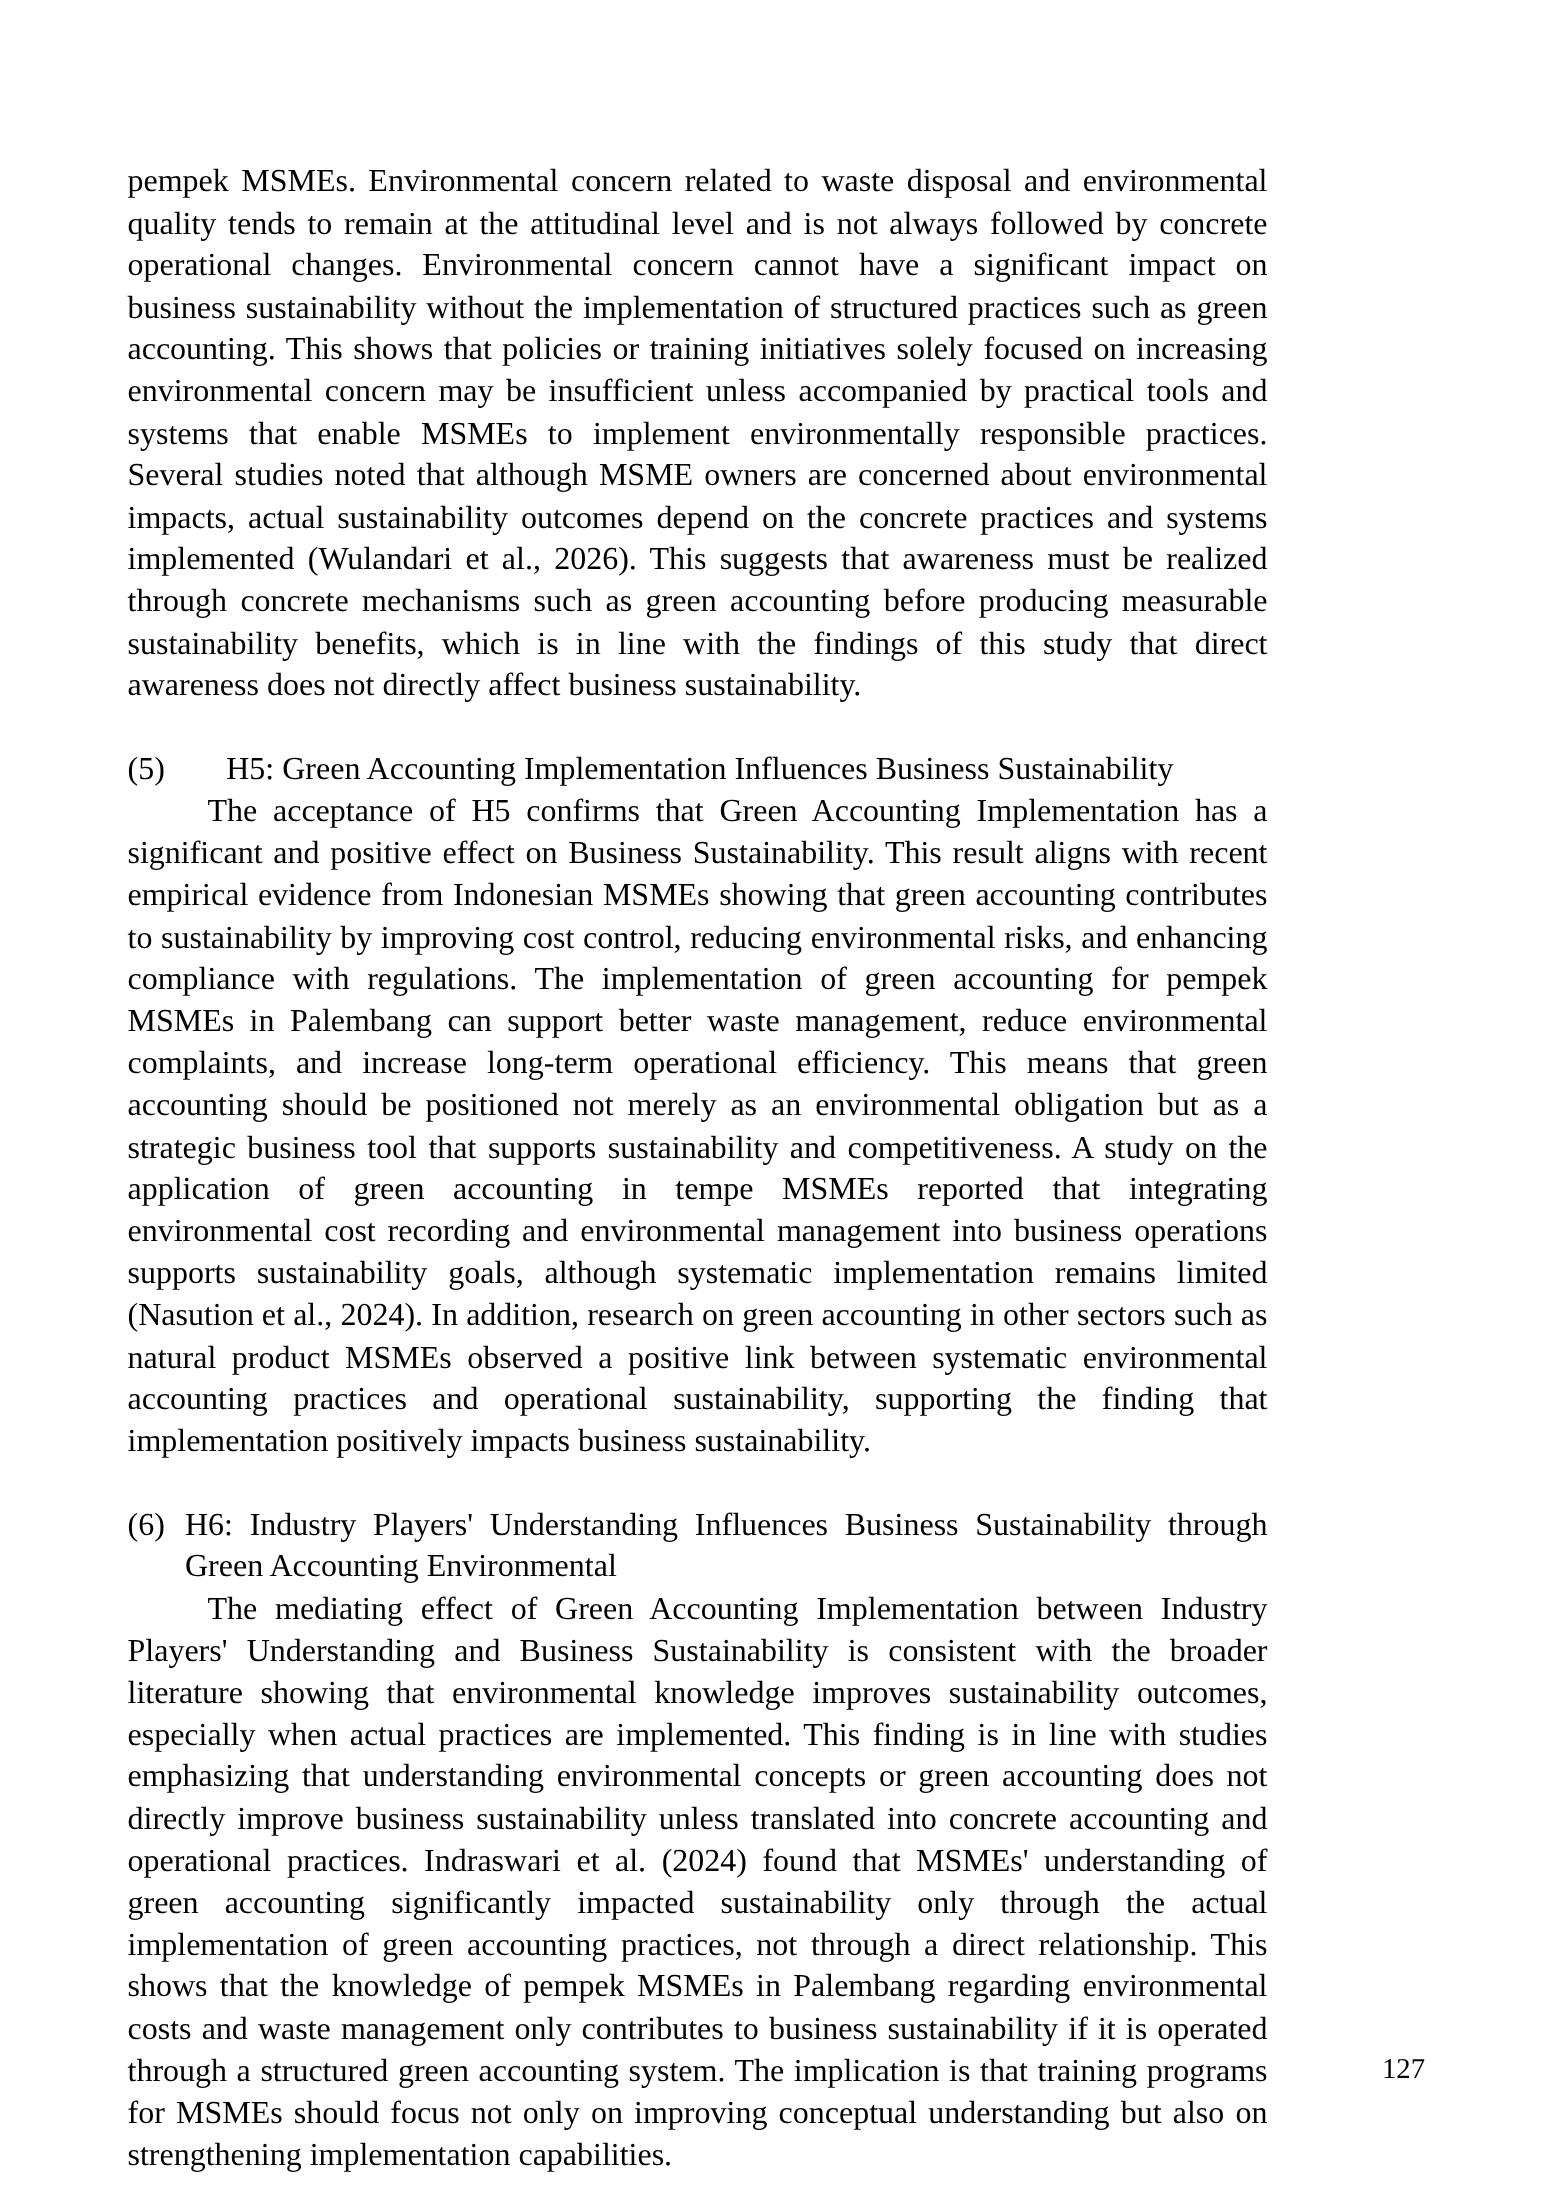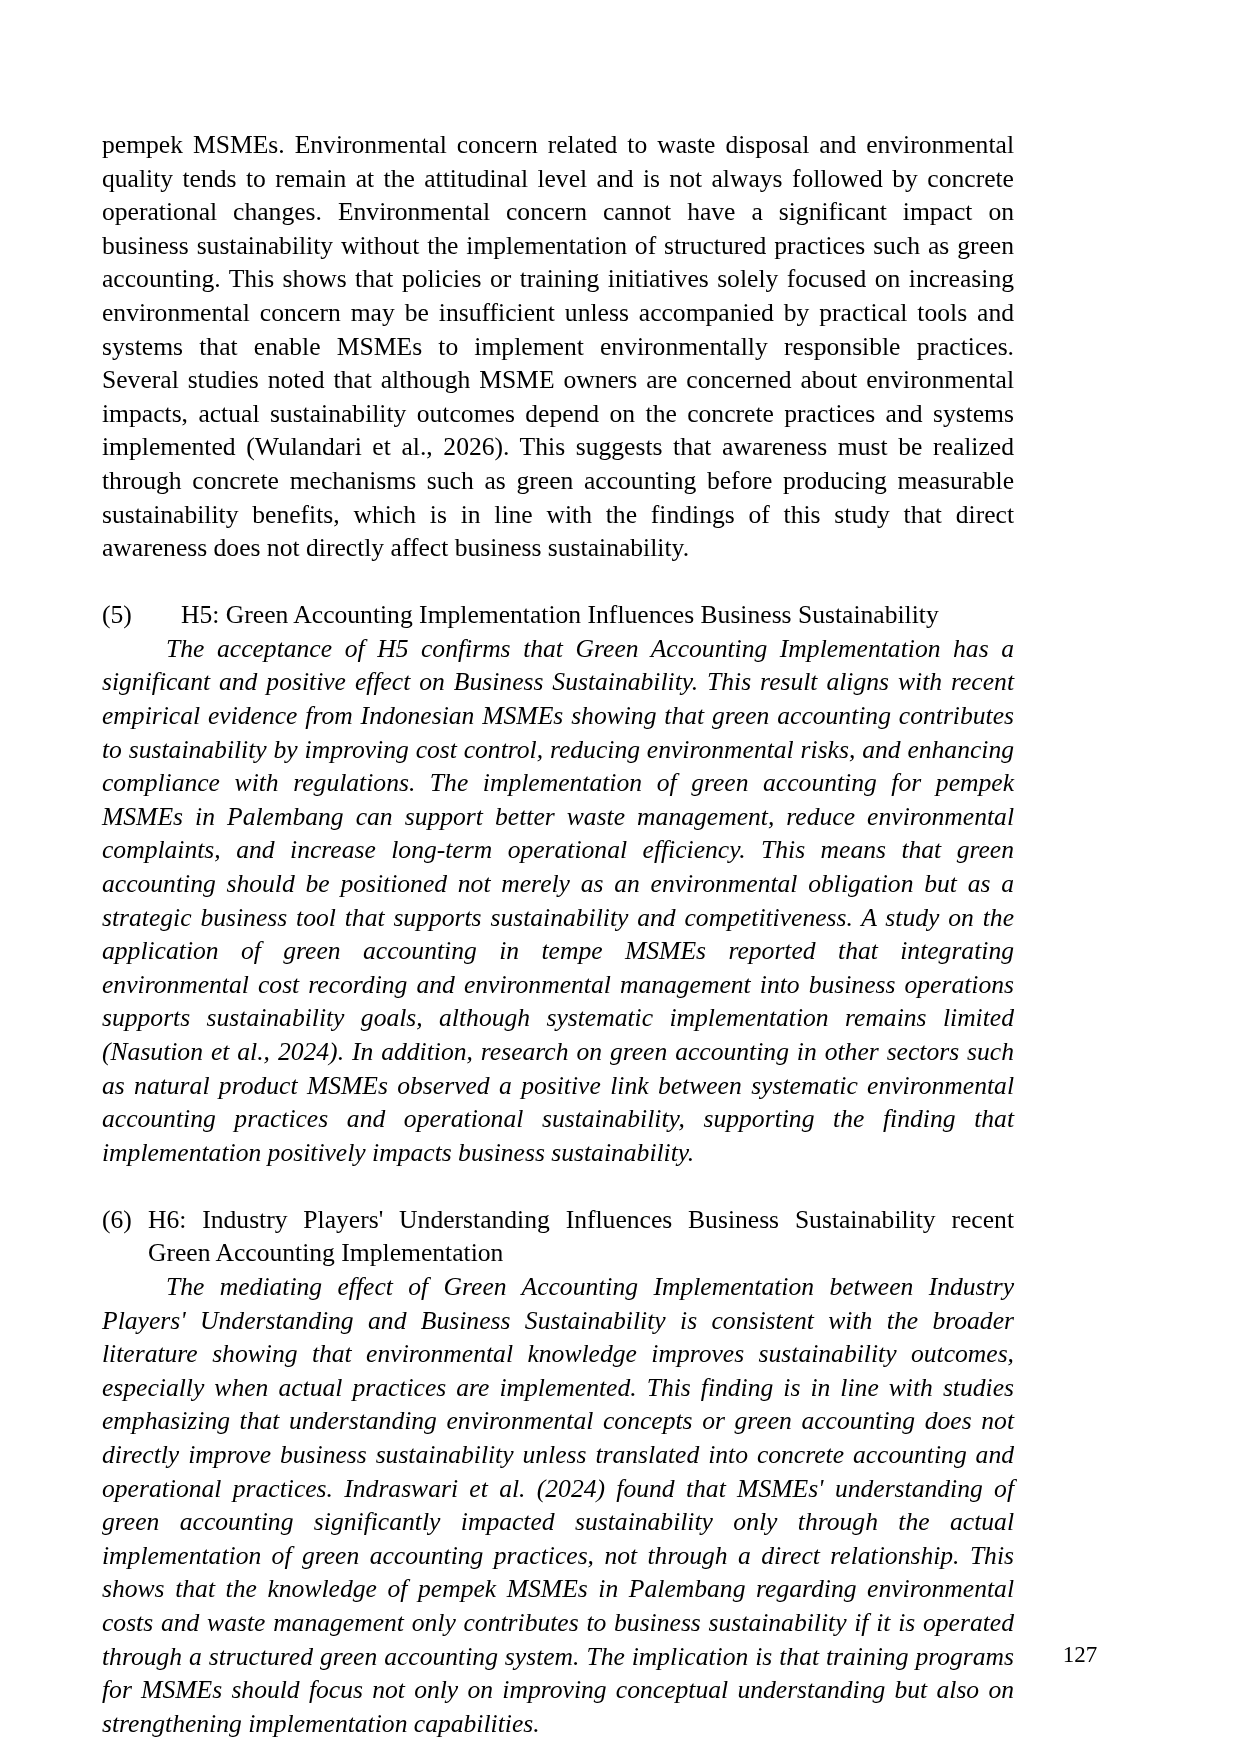--- a/index.html
+++ b/index.html
@@ -28,21 +28,20 @@
   p.body-par {
     margin: 0;
     font-size: 25.6px;
     line-height: 33.6px;
     text-align: justify;
     text-justify: inter-word;
     hyphens: none;
   }
   p.body-par.indent-first {
     text-indent: 64px;
-    font-style: italic;
   }
   .gap-par {
     height: 33.5px;
   }
   .numbered-heading {
     display: flex;
     align-items: flex-start;
     font-size: 25.6px;
     line-height: 33.6px;
   }
@@ -57,21 +56,21 @@
   }
   .numbered-heading .htext.single-line {
     text-align: left;
     margin-left: 33px;
   }
   .page-number {
     position: absolute;
     right: 102px;
     top: 1640px;
     width: 120px;
-    text-align: center;
+    text-align: right;
     font-size: 23px;
     line-height: 30px;
   }
 </style>
 </head>
 <body>
 
 <div class="page">
 
   <div class="content">
@@ -84,21 +83,21 @@
       <span class="num">(5)</span>
       <span class="htext single-line">H5: Green Accounting Implementation Influences Business Sustainability</span>
     </div>
 
     <p class="body-par indent-first">The acceptance of H5 confirms that Green Accounting Implementation has a significant and positive effect on Business Sustainability. This result aligns with recent empirical evidence from Indonesian MSMEs showing that green accounting contributes to sustainability by improving cost control, reducing environmental risks, and enhancing compliance with regulations. The implementation of green accounting for pempek MSMEs in Palembang can support better waste management, reduce environmental complaints, and increase long-term operational efficiency. This means that green accounting should be positioned not merely as an environmental obligation but as a strategic business tool that supports sustainability and competitiveness. A study on the application of green accounting in tempe MSMEs reported that integrating environmental cost recording and environmental management into business operations supports sustainability goals, although systematic implementation remains limited (Nasution et al., 2024). In addition, research on green accounting in other sectors such as natural product MSMEs observed a positive link between systematic environmental accounting practices and operational sustainability, supporting the finding that implementation positively impacts business sustainability.</p>
 
     <div class="gap-par"></div>
 
     <div class="numbered-heading">
       <span class="num">(6)</span>
-      <span class="htext">H6: Industry Players' Understanding Influences Business Sustainability recent Green Accounting Implementation</span>
+      <span class="htext">H6: Industry Players' Understanding Influences Business Sustainability through Green Accounting Environmental</span>
     </div>
 
     <p class="body-par indent-first">The mediating effect of Green Accounting Implementation between Industry Players' Understanding and Business Sustainability is consistent with the broader literature showing that environmental knowledge improves sustainability outcomes, especially when actual practices are implemented. This finding is in line with studies emphasizing that understanding environmental concepts or green accounting does not directly improve business sustainability unless translated into concrete accounting and operational practices. Indraswari et al. (2024) found that MSMEs' understanding of green accounting significantly impacted sustainability only through the actual implementation of green accounting practices, not through a direct relationship. This shows that the knowledge of pempek MSMEs in Palembang regarding environmental costs and waste management only contributes to business sustainability if it is operated through a structured green accounting system. The implication is that training programs for MSMEs should focus not only on improving conceptual understanding but also on strengthening implementation capabilities.</p>
 
     <div class="gap-par"></div>
 
   </div>
 
   <div class="page-number">127</div>
 

